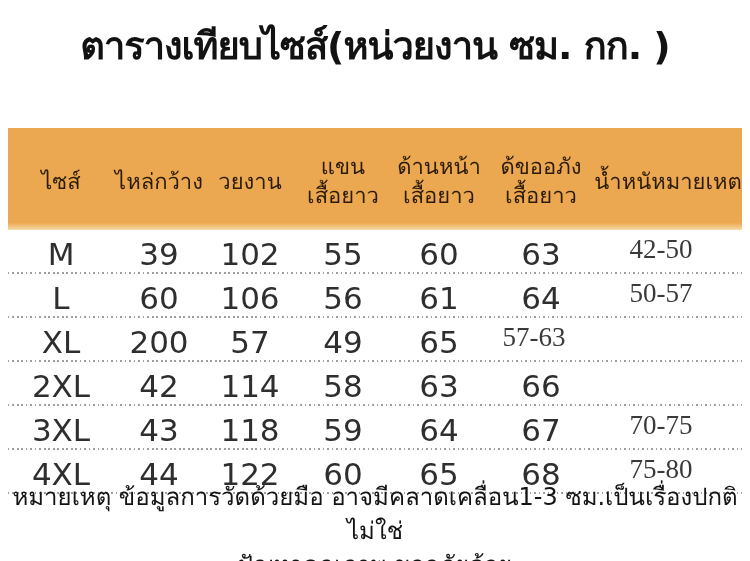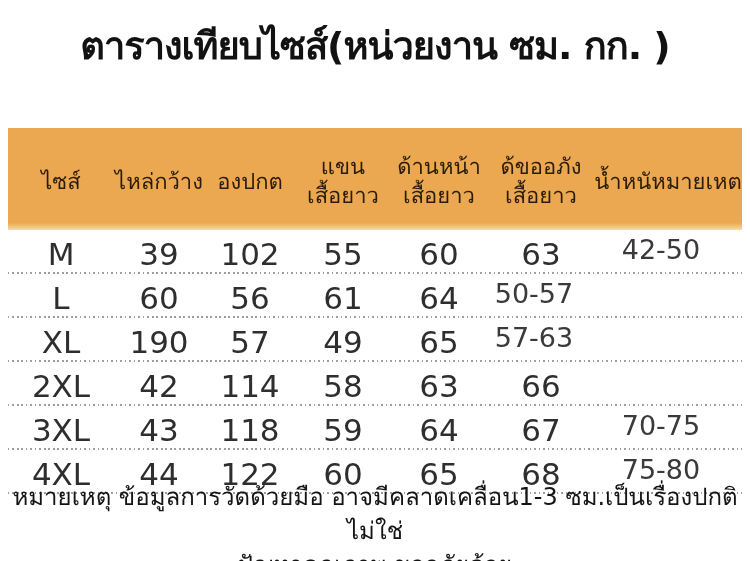--- a/index.html
+++ b/index.html
@@ -71,20 +71,21 @@
     font-size: 31px;
     color: #2e2e2e;
     letter-spacing: 0px;
     transform: translateY(2px);
   }
   .td.weight {
     font-size: 27px;
     color: #3a3a3a;
     transform: translateY(-3px);
     padding-right: 14px;
+    font-family: Liberation Serif, serif;
   }
   .note {
     position: absolute;
     top: 480px;
     left: 0;
     width: 750px;
     text-align: center;
     font-size: 24px;
     color: #141414;
     line-height: 1.42;
@@ -102,21 +103,21 @@
     <div class="grid-row thead">
       <div class="th">
         <span class="l1">ไซส์</span>
 
       </div>
       <div class="th">
         <span class="l1">ไหล่กว้าง</span>
 
       </div>
       <div class="th">
-        <span class="l1">องปกต</span>
+        <span class="l1">วยงาน</span>
 
       </div>
       <div class="th">
         <span class="l1">แขน</span>
         <span class="l2">เสื้อยาว</span>
       </div>
       <div class="th">
         <span class="l1">ด้านหน้า</span>
         <span class="l2">เสื้อยาว</span>
       </div>
@@ -136,29 +137,30 @@
       <div class="td">102</div>
       <div class="td">55</div>
       <div class="td">60</div>
       <div class="td">63</div>
       <div class="td weight">42-50</div>
     </div>
 
     <div class="grid-row tr">
       <div class="td">L</div>
       <div class="td">60</div>
+      <div class="td">106</div>
       <div class="td">56</div>
       <div class="td">61</div>
       <div class="td">64</div>
       <div class="td weight">50-57</div>
     </div>
 
     <div class="grid-row tr">
       <div class="td">XL</div>
-      <div class="td">190</div>
+      <div class="td">200</div>
       <div class="td">57</div>
       <div class="td">49</div>
       <div class="td">65</div>
       <div class="td weight">57-63</div>
     </div>
 
     <div class="grid-row tr">
       <div class="td">2XL</div>
       <div class="td">42</div>
       <div class="td">114</div>

